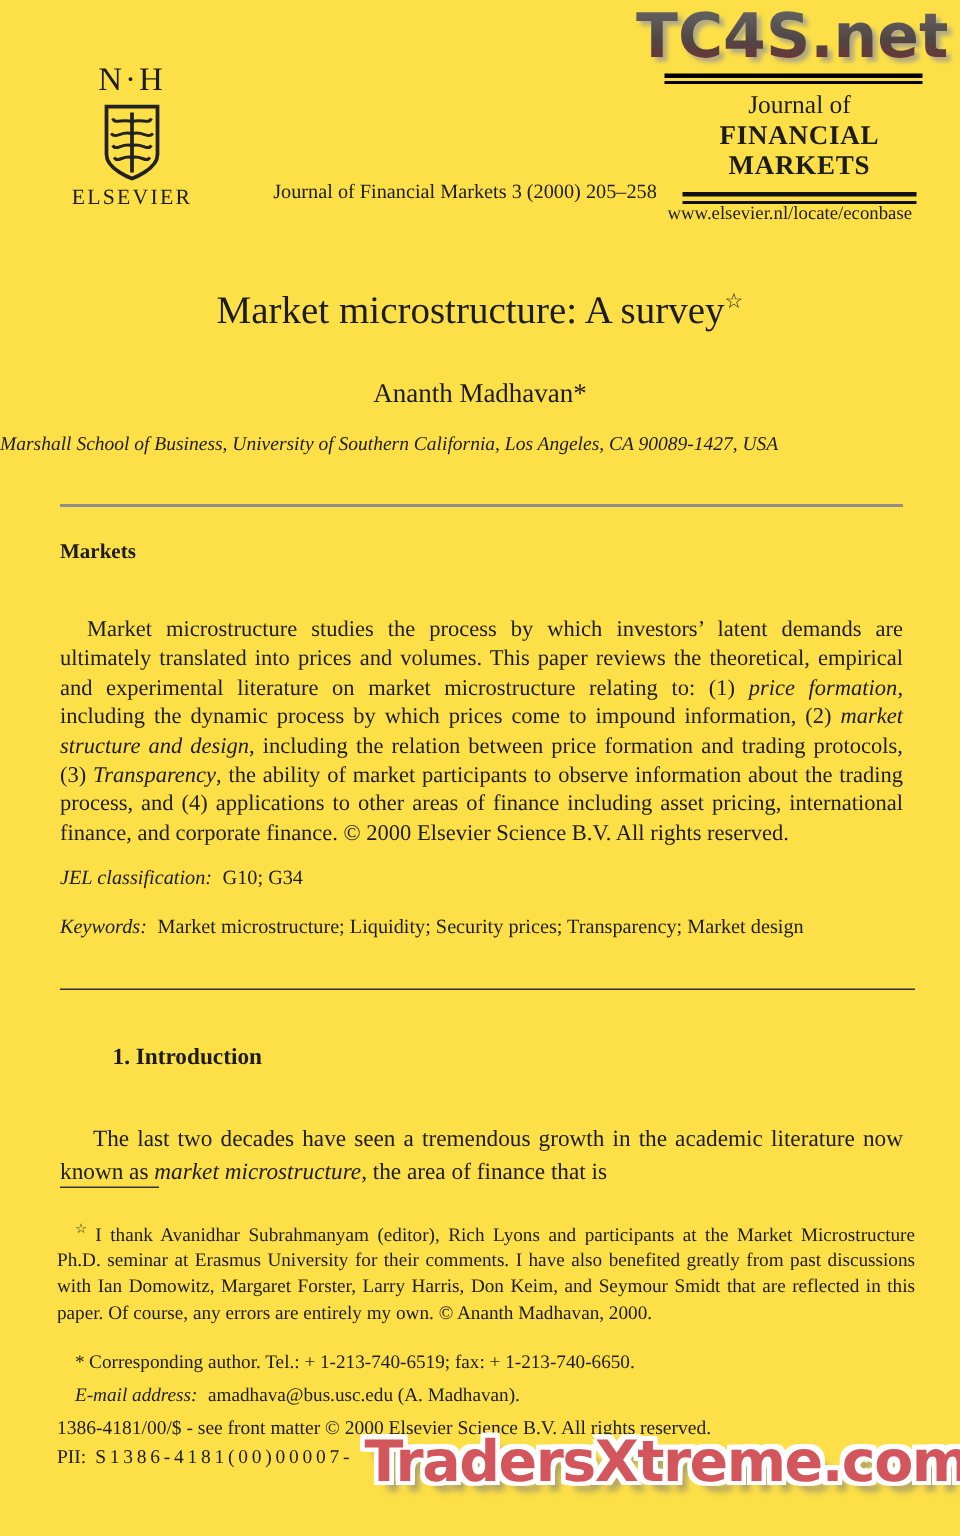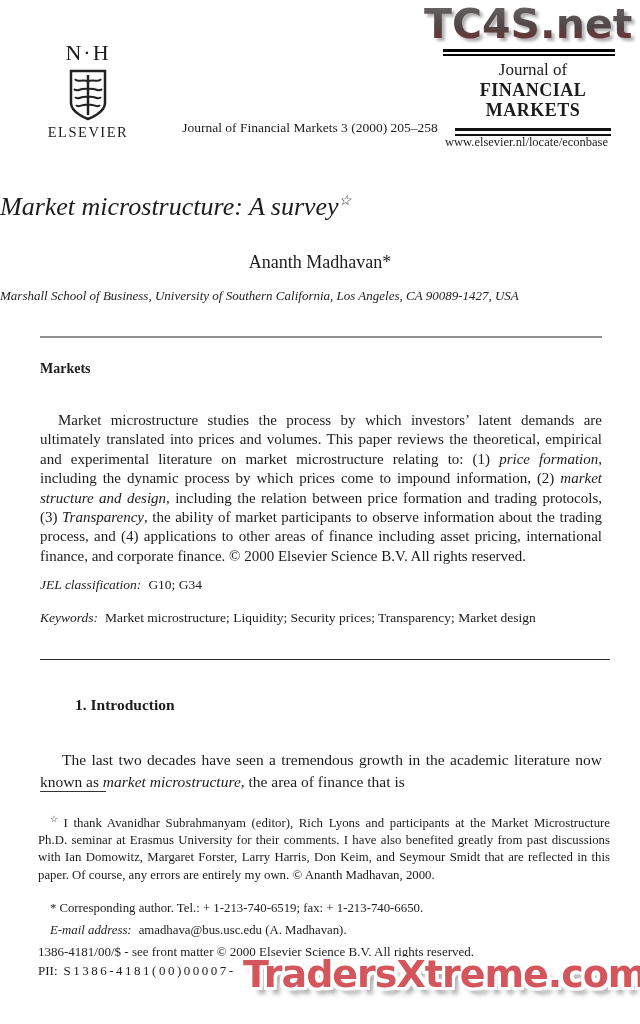--- a/index.html
+++ b/index.html
@@ -1,18 +1,18 @@
 <!DOCTYPE html>
 <html><head>
 <meta charset="utf-8">
 <style>
   html,body { margin:0; padding:0; background:#e8e8e8; }
   .page {
     position:relative; width:640px; height:1024px; margin:0 auto;
-    background:#ffffff; overflow:hidden;
+    background:#fde047; overflow:hidden;
     font-family:"Liberation Serif","DejaVu Serif",serif;
     color:#1c1c1c;
   }
   .abs { position:absolute; }
 
   
   .logo-block { left:36px; top:40px; width:104px; text-align:center; }
   .nh { font-size:22px; letter-spacing:2px; font-weight:400; }
   .tree-svg { display:block; margin:3px auto 0; }
   .pubname { font-size:14.5px; letter-spacing:1.5px; margin-top:3px; }
@@ -50,21 +50,21 @@
   .wm-bottom {
     left:243px; top:952px; font-family:"DejaVu Sans",sans-serif;
     font-size:38px; font-weight:700; letter-spacing:-1px; color:#d2565c;
     text-shadow:
       -3px -3px 0 #fff, 3px -3px 0 #fff, -3px 3px 0 #fff, 3px 3px 0 #fff,
       -3px 0 0 #fff, 3px 0 0 #fff, 0 -3px 0 #fff, 0 3px 0 #fff,
       6px 7px 4px rgba(120,120,120,0.6);
   }
 
   
-  .title { left:0; top:192px; width:100%; font-size:26px;font-style:italic; }
+  .title { left:0; top:192px; width:100%; text-align:center; font-size:26px; }
   .title sup { font-size:14px; }
   .author { left:0; top:252px; width:100%; text-align:center; font-size:18px; }
   .affil { left:0; top:288px; width:100%; text-align:left; font-size:13px; font-style:italic; }
 
   .rule-gray { left:40px; top:336px; width:562px; border-top:2.5px solid #8f8f8f; }
   .rule-dark { left:40px; top:659px; width:570px; border-top:1.5px solid #2c2c2c; }
   .fn-rule   { left:40px; top:791px; width:66px;  border-top:1.5px solid #333; }
 
   
   .abs-head { left:40px; top:361px; font-size:14px; font-weight:700; }

